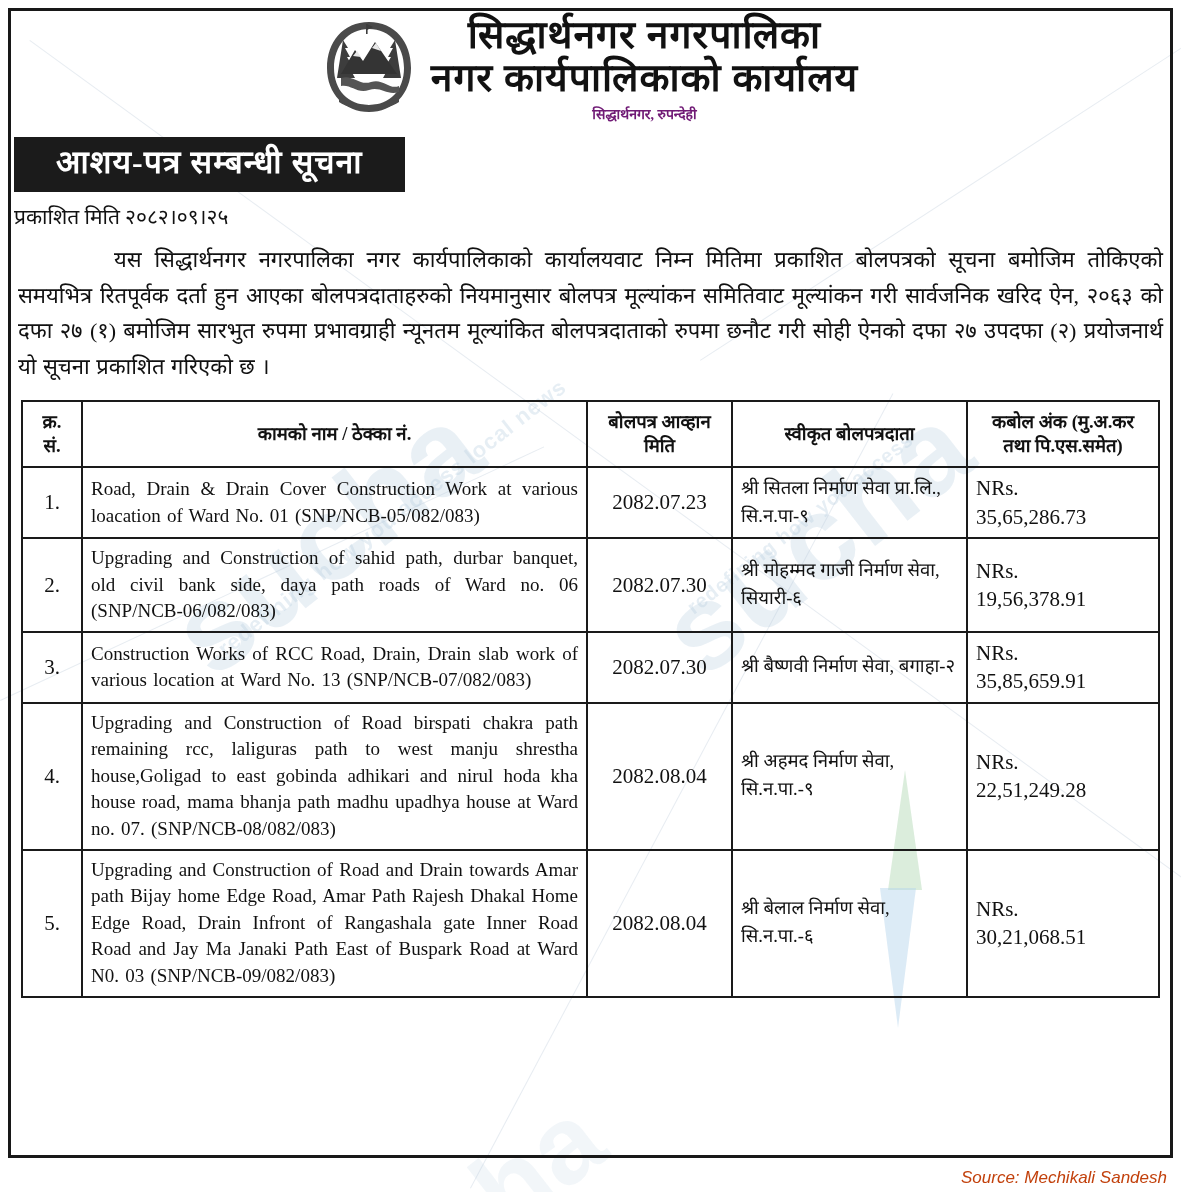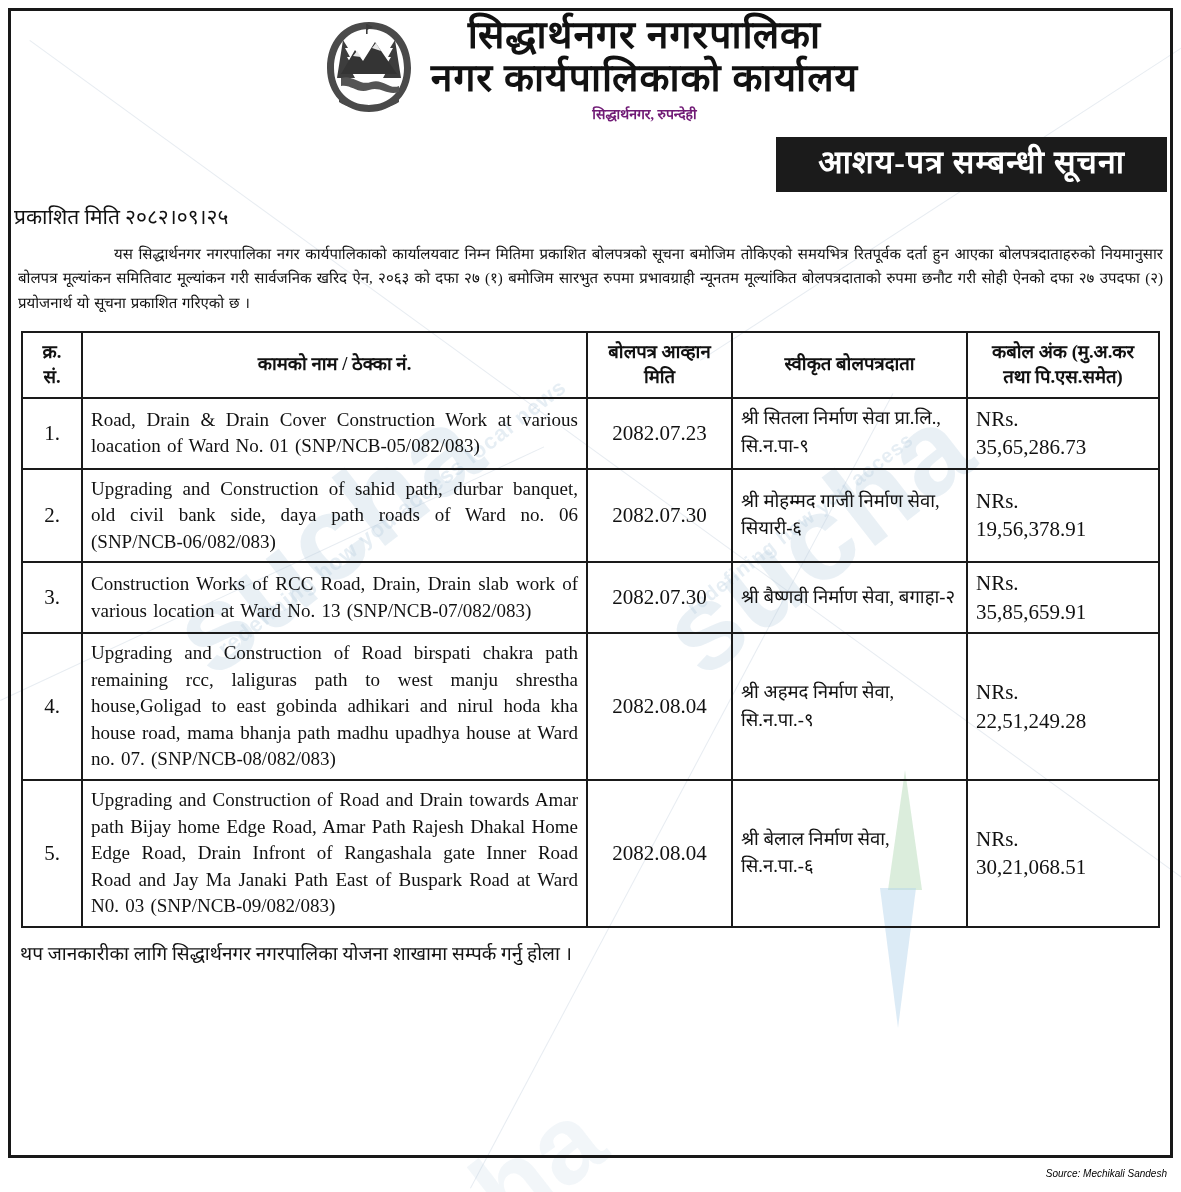--- a/index.html
+++ b/index.html
@@ -104,42 +104,42 @@
     white-space: nowrap;
   }
   .org-line3 {
     font-size: 14px;
     font-weight: 700;
     margin-top: 4px;
     color: #701a75;
   }
 
   
-  .banner-wrap { text-align: right; margin-top: 14px; }
+  .banner-wrap { text-align: left; margin-top: 14px; }
   .banner {
     display: inline-block;
     background: #1b1b1b;
     color: #ffffff;
     font-size: 32px;
     font-weight: 700;
     letter-spacing: 1px;
     padding: 8px 42px 12px 42px;
     line-height: 1.1;
   }
   .pubdate {
     text-align: left;
     font-size: 21px;
     margin-top: 10px;
     color: #111;
   }
 
   
   .intro {
     margin: 12px 4px 0 4px;
-    font-size: 15px;
+    font-size: 22px;
     line-height: 1.62;
     text-align: justify;
     text-indent: 96px;
     color: #111;
     word-spacing: 1px;
   }
 
   
   table.notice {
     width: 1137px;
@@ -201,22 +201,22 @@
     margin: 12px 4px 0 6px;
     font-size: 19px;
     color: #111;
   }
   .source {
     position: absolute;
     right: 14px;
     top: 1168px;
     font-family: "Liberation Sans", sans-serif;
     font-style: italic;
-    font-size: 10px;
-    color: #000000;
+    font-size: 17px;
+    color: #c2410c;
     z-index: 3;
   }
 </style>
 </head>
 <body>
 
 <div class="wm-layer">
   <div class="wm-diag wm-d1"></div>
   <div class="wm-diag wm-d2"></div>
   <div class="wm-diag wm-d3"></div>
@@ -347,16 +347,15 @@
         <td class="c-date">2082.08.04</td>
         <td class="c-bidder">श्री बेलाल निर्माण सेवा, सि.न.पा.-६</td>
         <td class="c-amount">
           <span class="amt-cur">NRs.</span>
           <span class="amt-val">30,21,068.51</span>
         </td>
       </tr>
     </tbody>
   </table>
 
-  <div class="footer-note">थप जानकारीका लागि सिद्धार्थनगर नगरपालिका योजना शाखामा सम्पर्क गर्नु होला ।</div>
 </div>
 
 <div class="source">Source: Mechikali Sandesh</div>
 
 </body></html>

